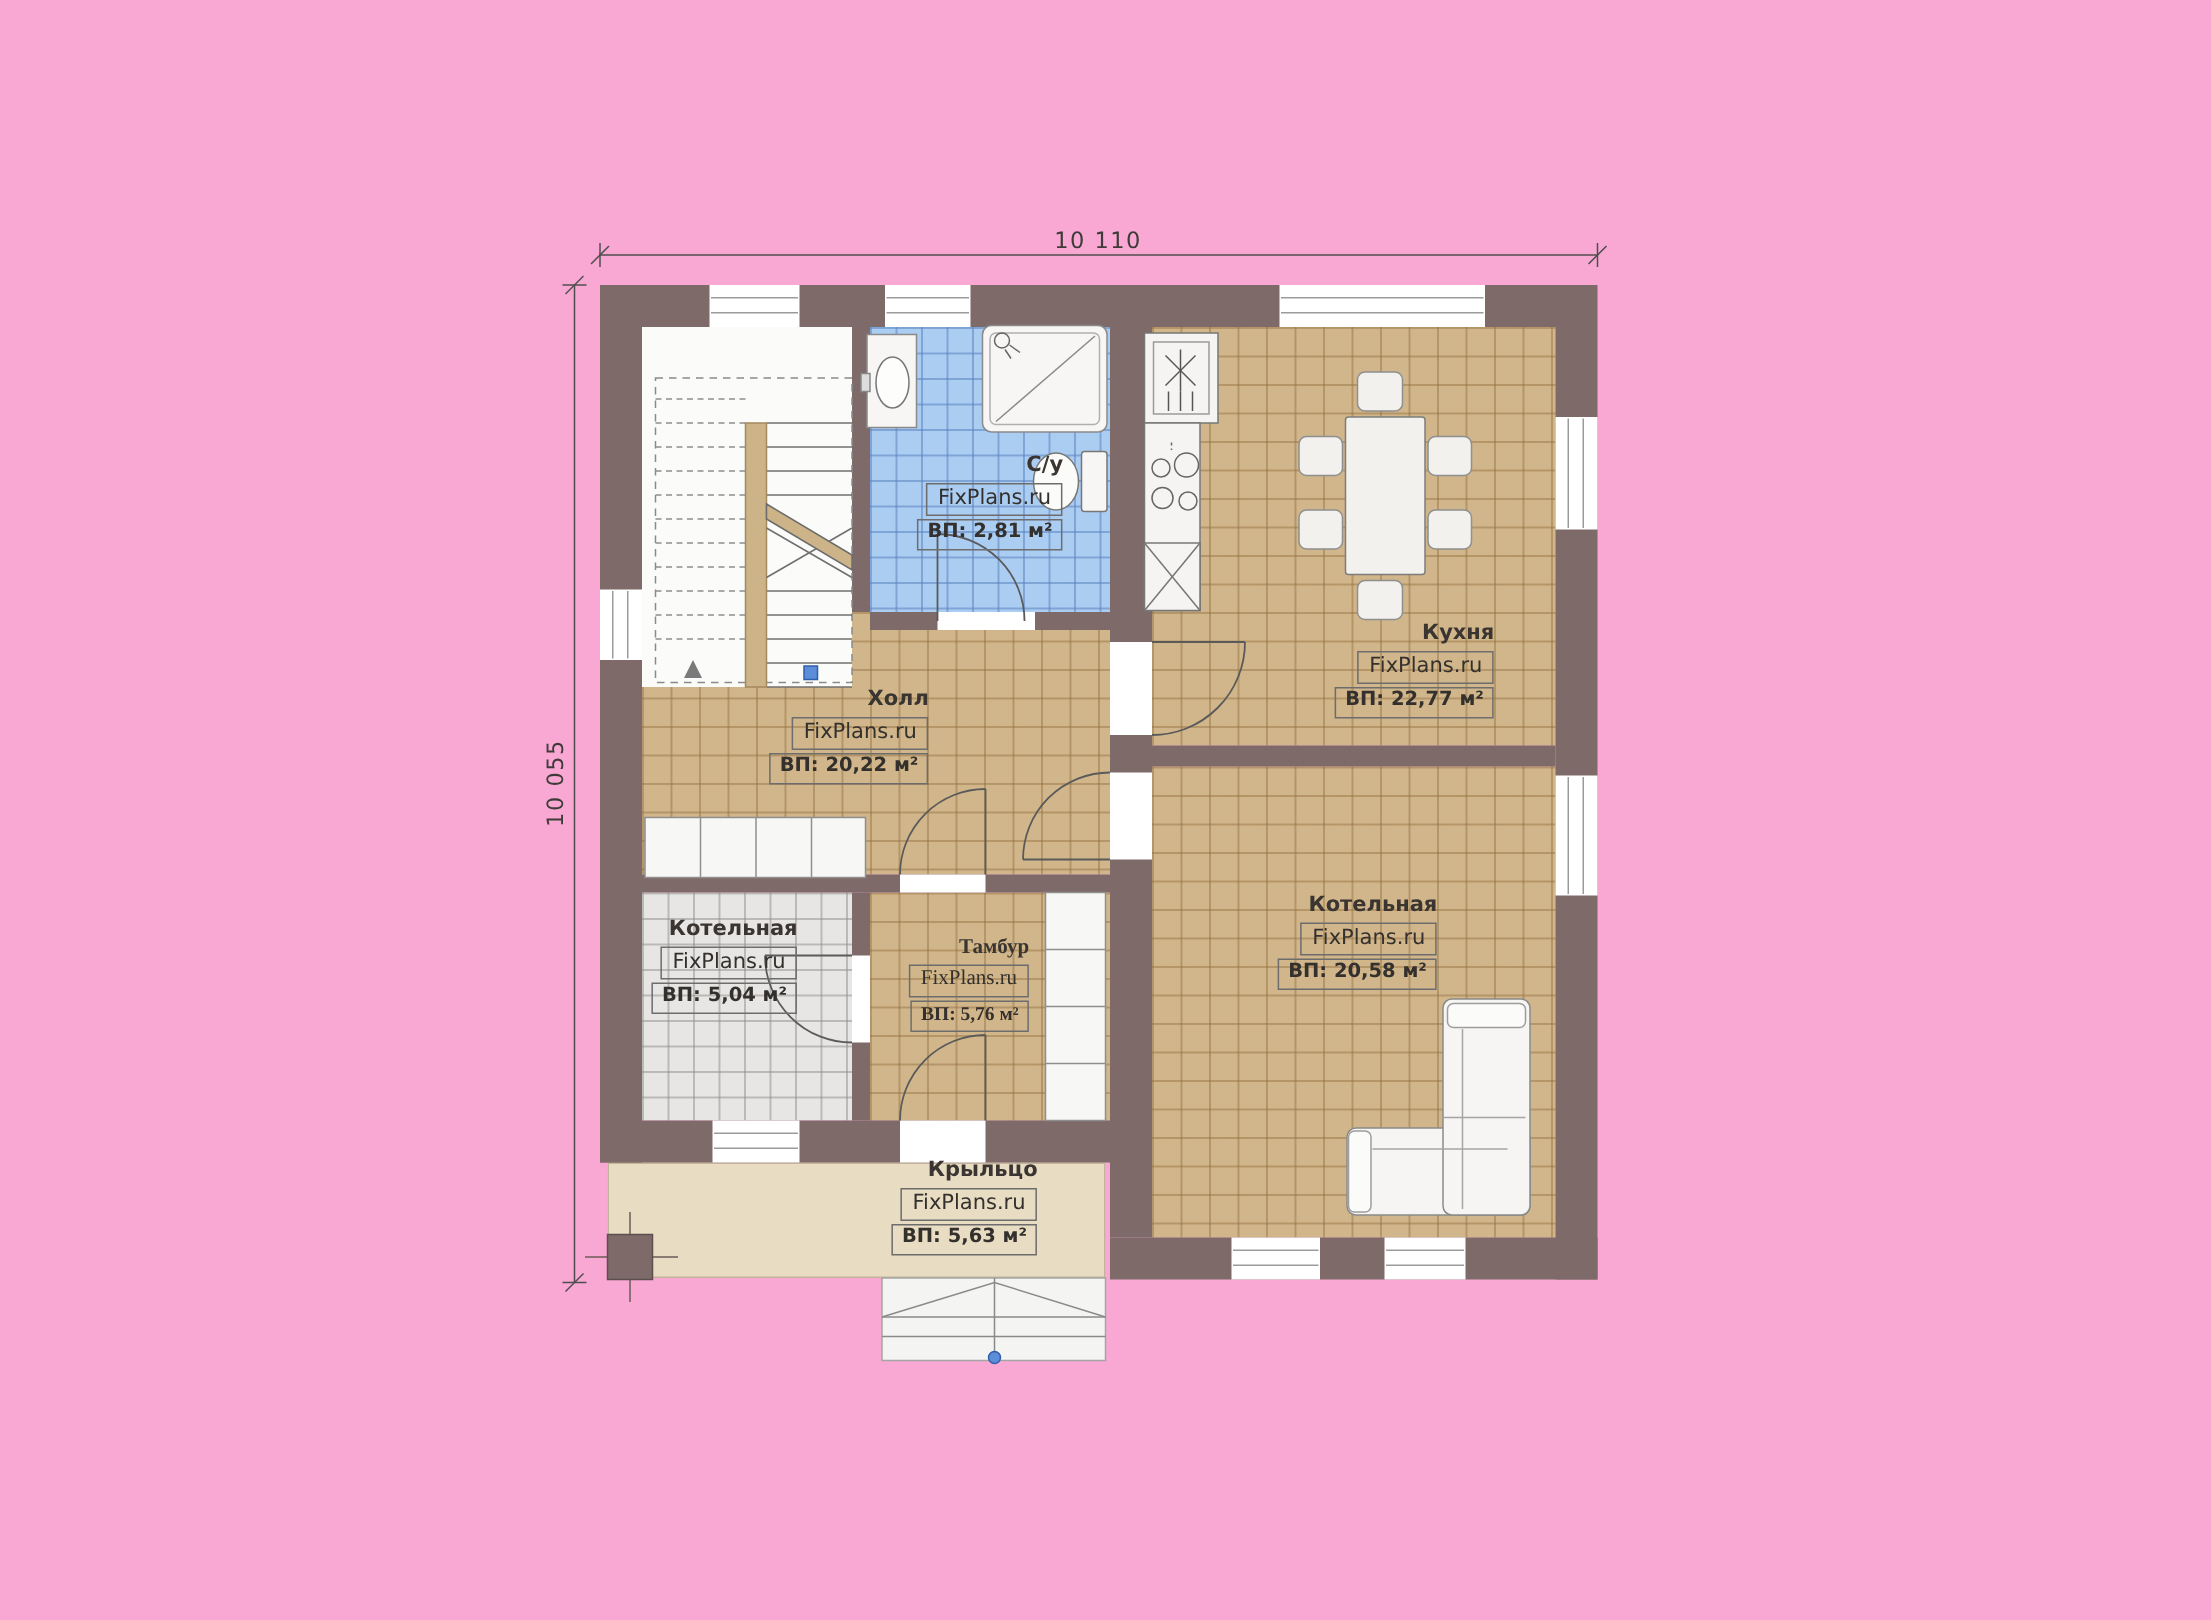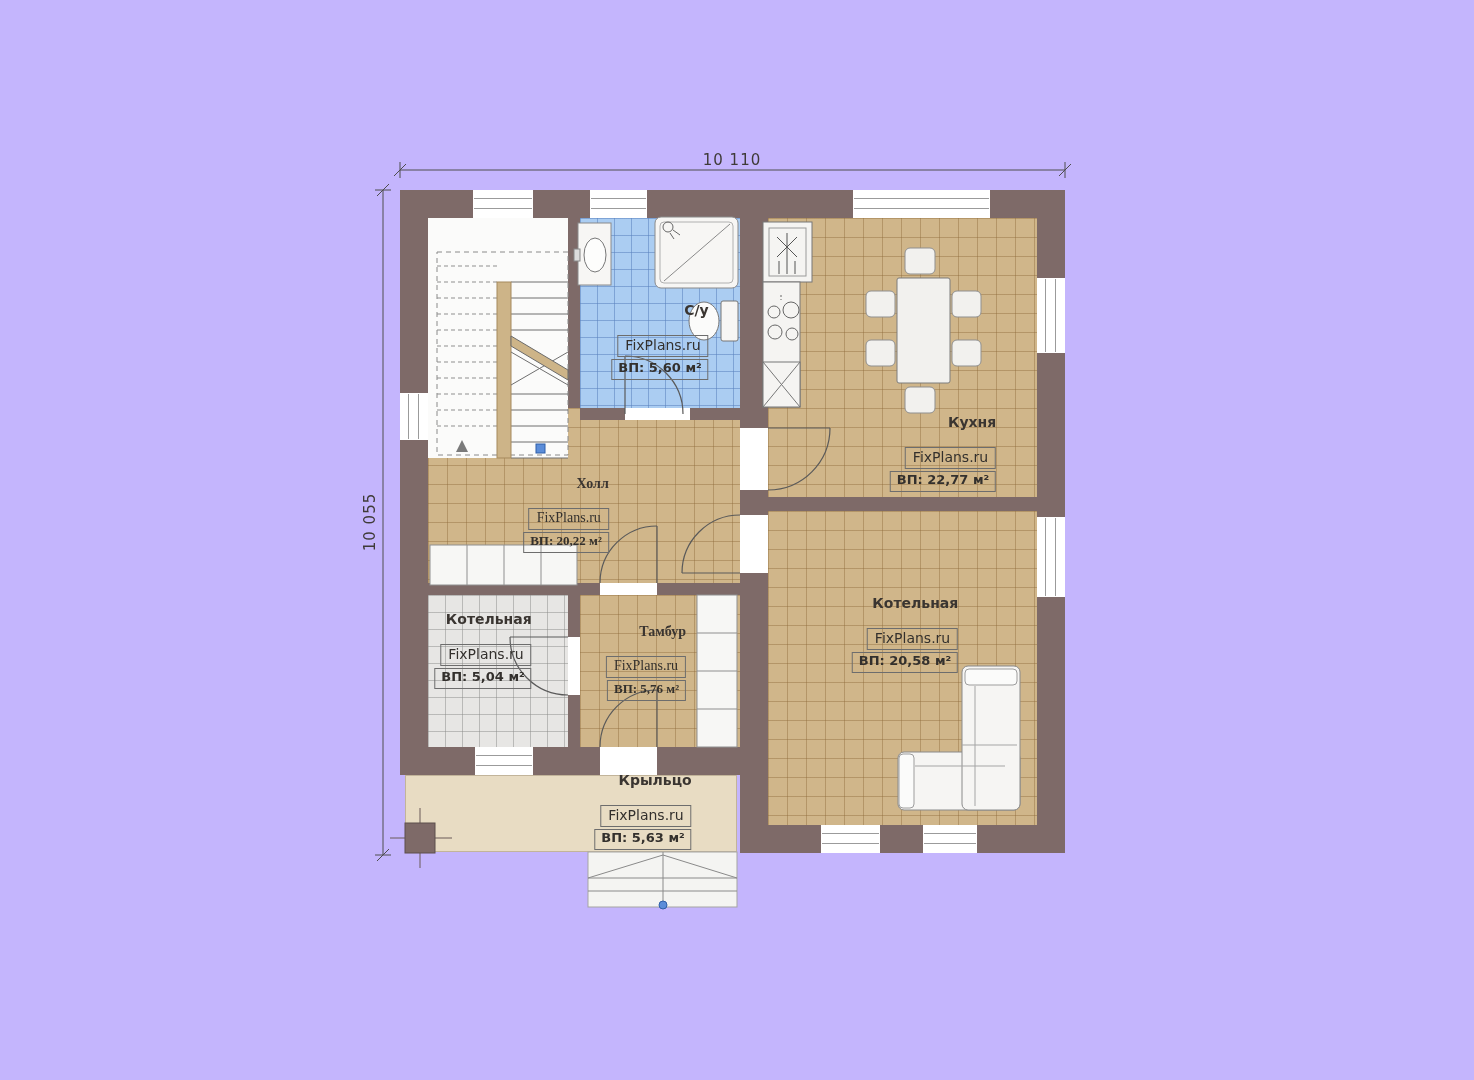--- a/index.html
+++ b/index.html
@@ -1,17 +1,17 @@
 <!DOCTYPE html>
 <html><head>
 <meta charset="utf-8">
 <style>
   html,body{margin:0;padding:0;background:#ffffff;}
   #canvas{
-    position:relative;width:1474px;height:1080px;background:#c4b5fd;overflow:hidden;
+    position:relative;width:1474px;height:1080px;background:#f9a8d4;overflow:hidden;
     font-family:"DejaVu Sans","Liberation Sans",sans-serif;
   }
   
   .wall{position:absolute;background:#7e6a68;}
   
   .floor{position:absolute;}
   .floor-wood{
     background-color:#d0b68a;
     background-image:linear-gradient(rgba(146,110,62,.45) 1px,transparent 1px),
                      linear-gradient(90deg,rgba(146,110,62,.45) 1px,transparent 1px);
@@ -36,21 +36,21 @@
   .winh::before,.winh::after{content:"";position:absolute;left:1px;right:1px;border-top:1px solid #9b9b9b;}
   .winh::before{top:8px;} .winh::after{top:18px;}
   .winv::before,.winv::after{content:"";position:absolute;top:1px;bottom:1px;border-left:1px solid #9b9b9b;}
   .winv::before{left:8px;} .winv::after{left:18px;}
   .opening{position:absolute;background:#ffffff;}
   
   #overlay{position:absolute;left:0;top:0;pointer-events:none;}
   
   .room-label{position:absolute;display:flex;flex-direction:column;align-items:flex-end;transform:translateX(-50%);z-index:30;}
   .room-name{font-size:14px;font-weight:bold;color:#3a3531;white-space:nowrap;line-height:1.1;}
-  .wm-box{border:1px solid #6d6d6d;padding:1px 7px 2px;margin-top:17px;font-size:14px;color:#33302d;white-space:nowrap;line-height:1.2;}
+  .wm-box{border:1px solid #6d6d6d;padding:1px 7px 2px;margin-top:4px;font-size:14px;color:#33302d;white-space:nowrap;line-height:1.2;}
   .area-box{border:1px solid #6d6d6d;padding:0 6px 2px;margin-top:2px;font-size:13px;font-weight:600;color:#33302d;white-space:nowrap;line-height:1.3;}
   .dim-label{position:absolute;font-size:15px;color:#3f3b38;letter-spacing:1px;z-index:30;white-space:nowrap;}
   .dim-left-label{transform:translate(-50%,-50%) rotate(-90deg);}
 </style>
 </head>
 <body>
 
 <div id="canvas">
 
   <div class="floor floor-wood" style="left:428px;top:218px;width:312px;height:365px;"></div>
@@ -253,30 +253,30 @@
         <line x1="377" y1="861" x2="389" y2="849"></line>
     </g>
   </svg>
 
   <div class="dim-label" style="left:732px;top:151px;transform:translateX(-50%);">10 110</div>
   <div class="dim-label dim-left-label" style="left:370px;top:522px;">10 055</div>
 
   <div class="room-label" style="left:660px;top:303px;">
     <div class="room-name">С/у</div>
     <div class="wm-box">FixPlans.ru</div>
-    <div class="area-box">ВП: 5,60 м²</div>
+    <div class="area-box">ВП: 2,81 м²</div>
   </div>
 
   <div class="room-label" style="left:943px;top:415px;">
     <div class="room-name">Кухня</div>
     <div class="wm-box">FixPlans.ru</div>
     <div class="area-box">ВП: 22,77 м²</div>
   </div>
 
-  <div class="room-label" style="left:566px;top:476px;font-family:Liberation Serif, serif;">
+  <div class="room-label" style="left:566px;top:459px;">
     <div class="room-name">Холл</div>
     <div class="wm-box">FixPlans.ru</div>
     <div class="area-box">ВП: 20,22 м²</div>
   </div>
 
   <div class="room-label" style="left:483px;top:612px;">
     <div class="room-name">Котельная</div>
     <div class="wm-box">FixPlans.ru</div>
     <div class="area-box">ВП: 5,04 м²</div>
   </div>

